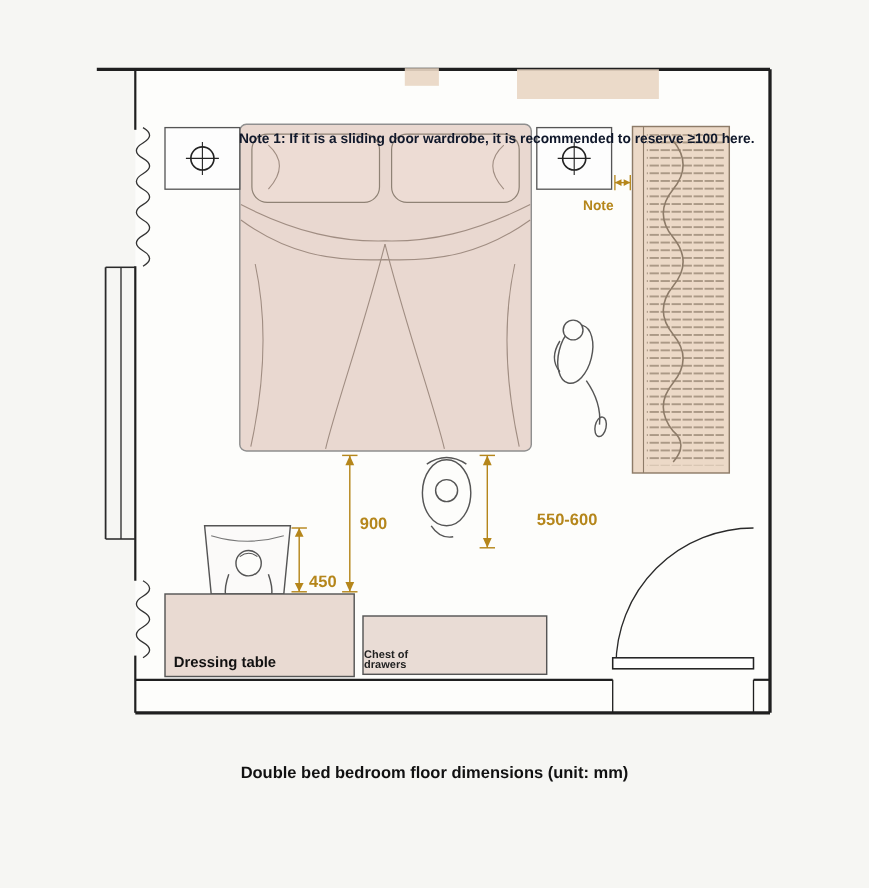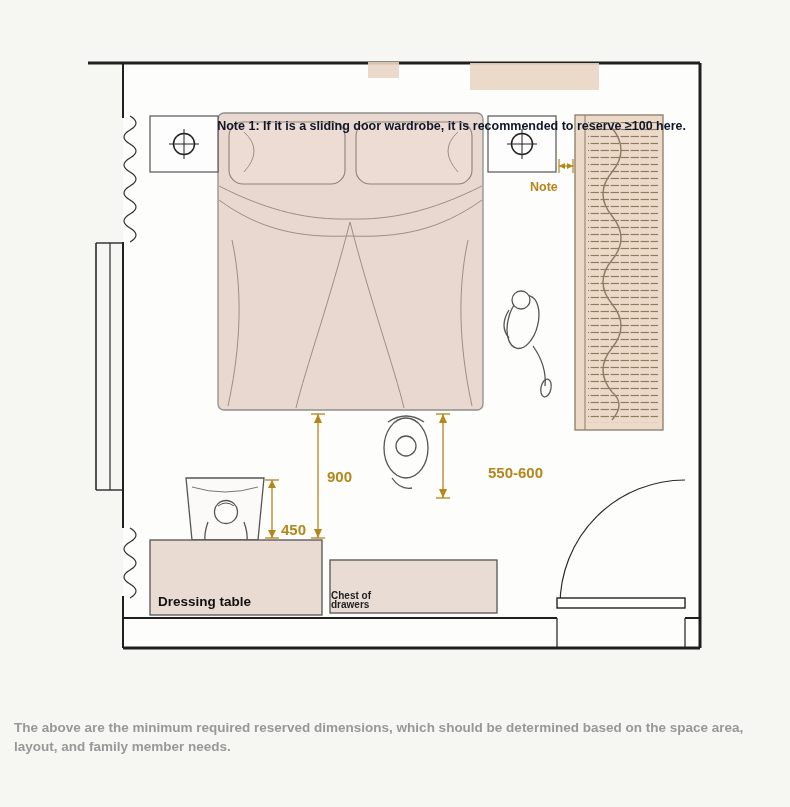--- a/index.html
+++ b/index.html
@@ -177,15 +177,15 @@
 
   <div class="txt note-label accent" style="color: rgb(181, 134, 27);">Note</div>
 
   <div class="txt dim dim-900 accent" style="color: rgb(181, 134, 27);">900</div>
   <div class="txt dim dim-450 accent" style="color: rgb(181, 134, 27);">450</div>
   <div class="txt dim dim-550 accent" style="color: rgb(181, 134, 27);">550-600</div>
 
   <div class="txt lbl-dressing">Dressing table</div>
   <div class="txt lbl-chest">Chest of drawers</div>
 
-  <div class="txt footer">The above are the minimum required reserved dimensions, which should be determined based on the space area, layout, and family member needs.</div>
+  <div class="txt caption">Double bed bedroom floor dimensions (unit: mm)</div>
 
 </div>
 
 </body></html>

